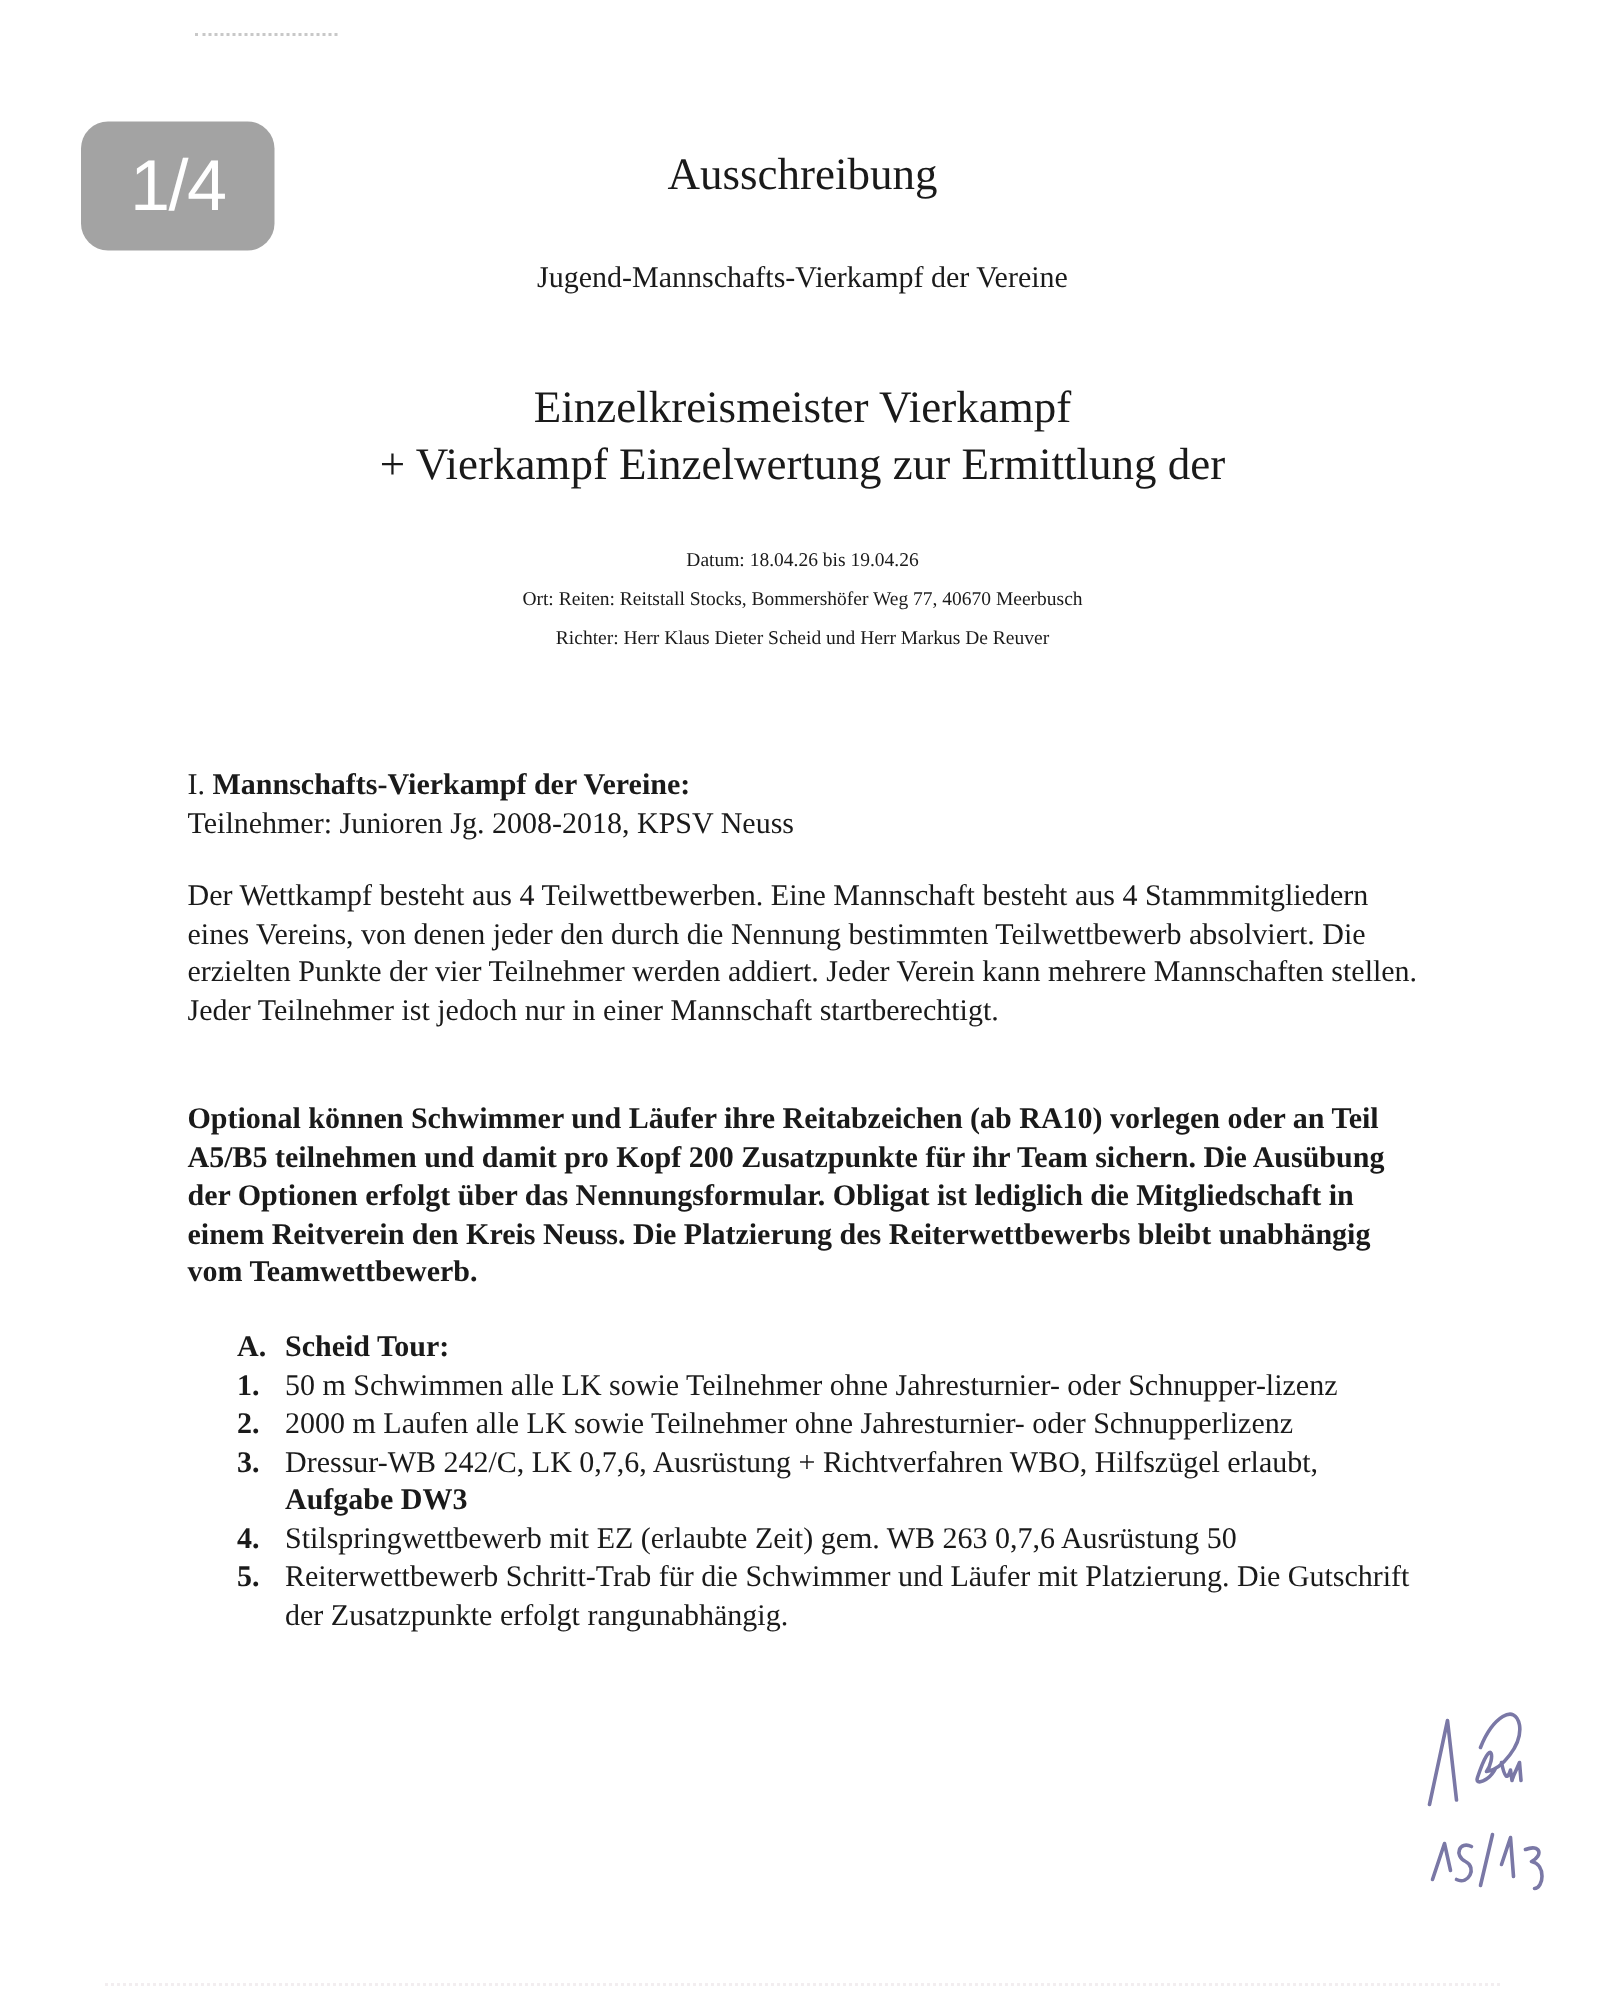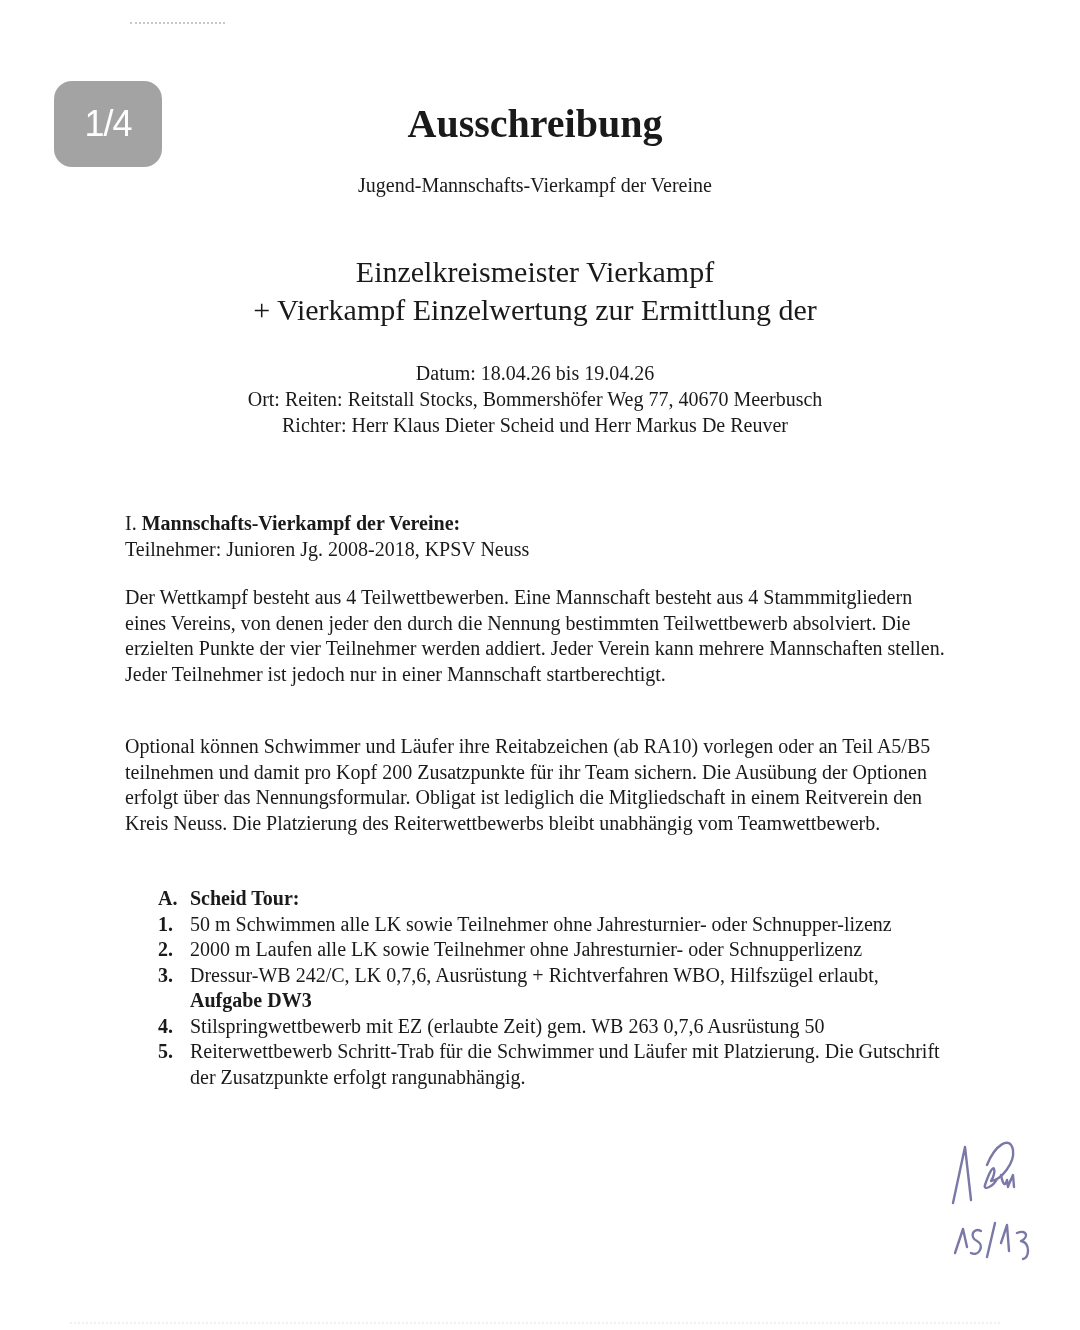--- a/index.html
+++ b/index.html
@@ -5,36 +5,36 @@
     html, body { margin: 0; padding: 0; }
     body {
       width: 1080px; height: 1330px; background: #ffffff; position: relative; overflow: hidden;
       font-family: "Liberation Serif", "DejaVu Serif", serif; color: #1a1a1a;
     }
     .top-artifact {
       position: absolute; left: 130px; top: 22px; width: 95px; height: 2px;
       border-top: 2px dotted #c8c8c8;
     }
     .page-badge {
-      position: absolute; left: 54px; top: 81px; width: 108px; height: 86px;
+      position: absolute; left: 54px; top: 81px; width: 129px; height: 86px;
       background: #a3a3a3; border-radius: 18px; color: #ffffff;
-      font-family: "Liberation Sans", "DejaVu Sans", sans-serif; font-size: 36px;
+      font-family: "Liberation Sans", "DejaVu Sans", sans-serif; font-size: 48px;
       display: flex; align-items: center; justify-content: center; letter-spacing: -1px;
     }
     .center { position: absolute; left: 0; width: 1070px; text-align: center; }
-    .title { top: 100px; font-size: 40px; font-weight: bold; }
+    .title { top: 100px; font-size: 30px; font-weight: normal; }
     .sub1 { top: 174px; font-size: 20px; }
     .sub2 { top: 253px; font-size: 30px; line-height: 38px; }
-    .meta { top: 360px; font-size: 20px; line-height: 26px; }
+    .meta { top: 360px; font-size: 13px; line-height: 26px; }
     .meta div { white-space: nowrap; }
 
     .block { position: absolute; left: 125px; width: 830px; font-size: 20px; line-height: 25.5px; }
     .section-head { top: 511px; }
     .para1 { top: 585px; }
-    .para2 { top: 734px; }
+    .para2 { top: 734px; font-weight: bold; }
     .list-wrap { top: 886px; left: 158px; width: 790px; }
     .list-head { display: flex; }
     .list-head .mark { width: 32px; font-weight: bold; }
     .list-head .txt { font-weight: bold; }
     .li { display: flex; }
     .li .num { width: 32px; font-weight: bold; flex: none; }
     .li .body { flex: 1; }
     .bold { font-weight: bold; }
 
     .signature {

